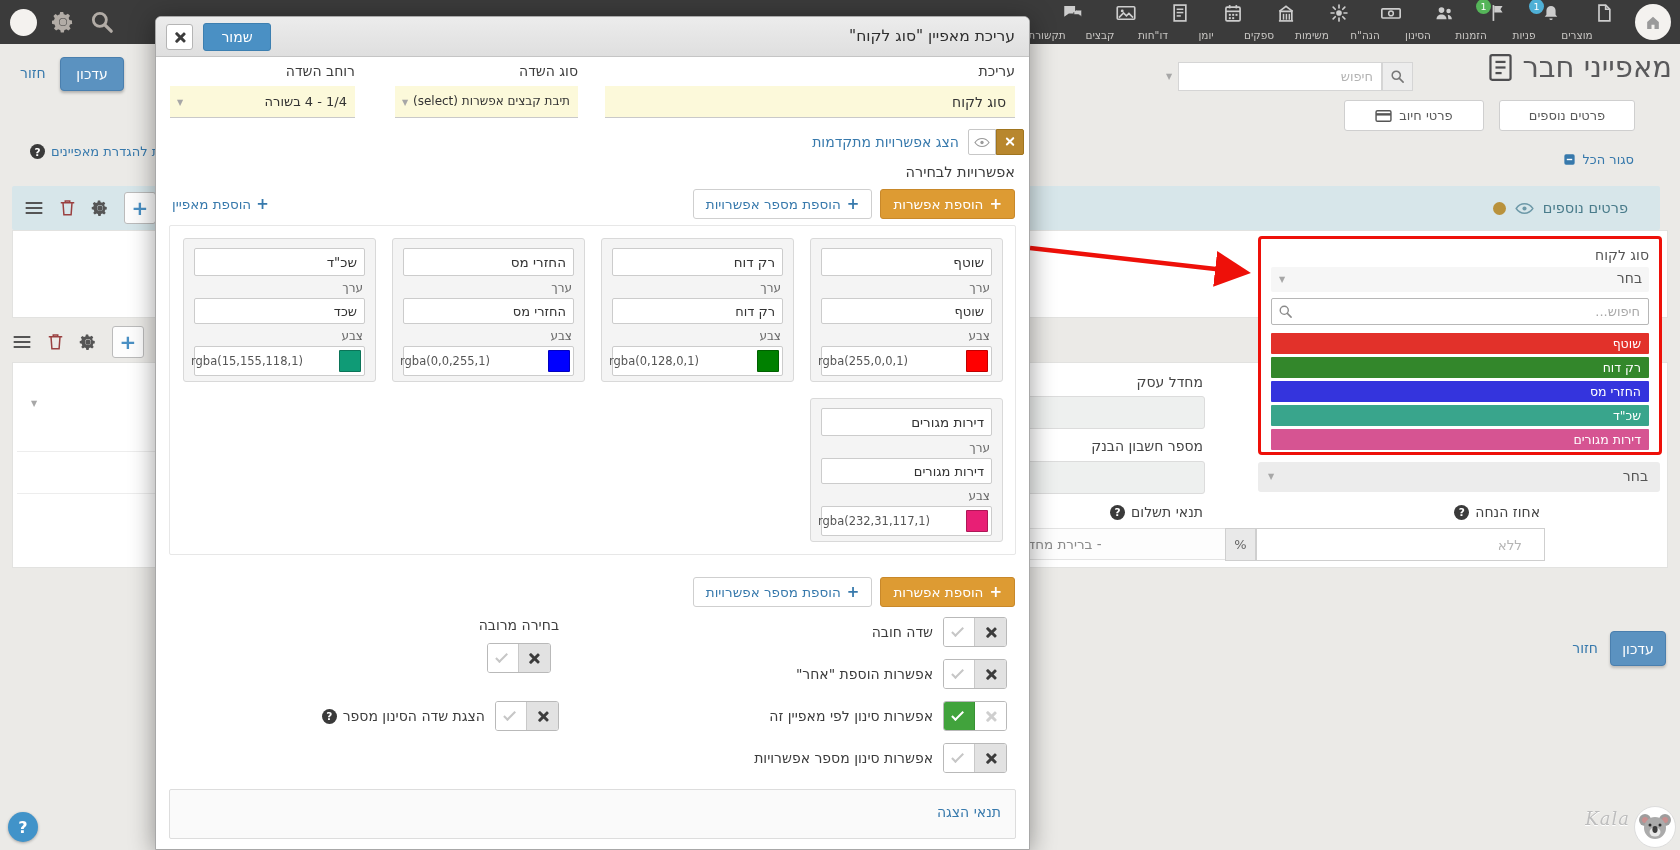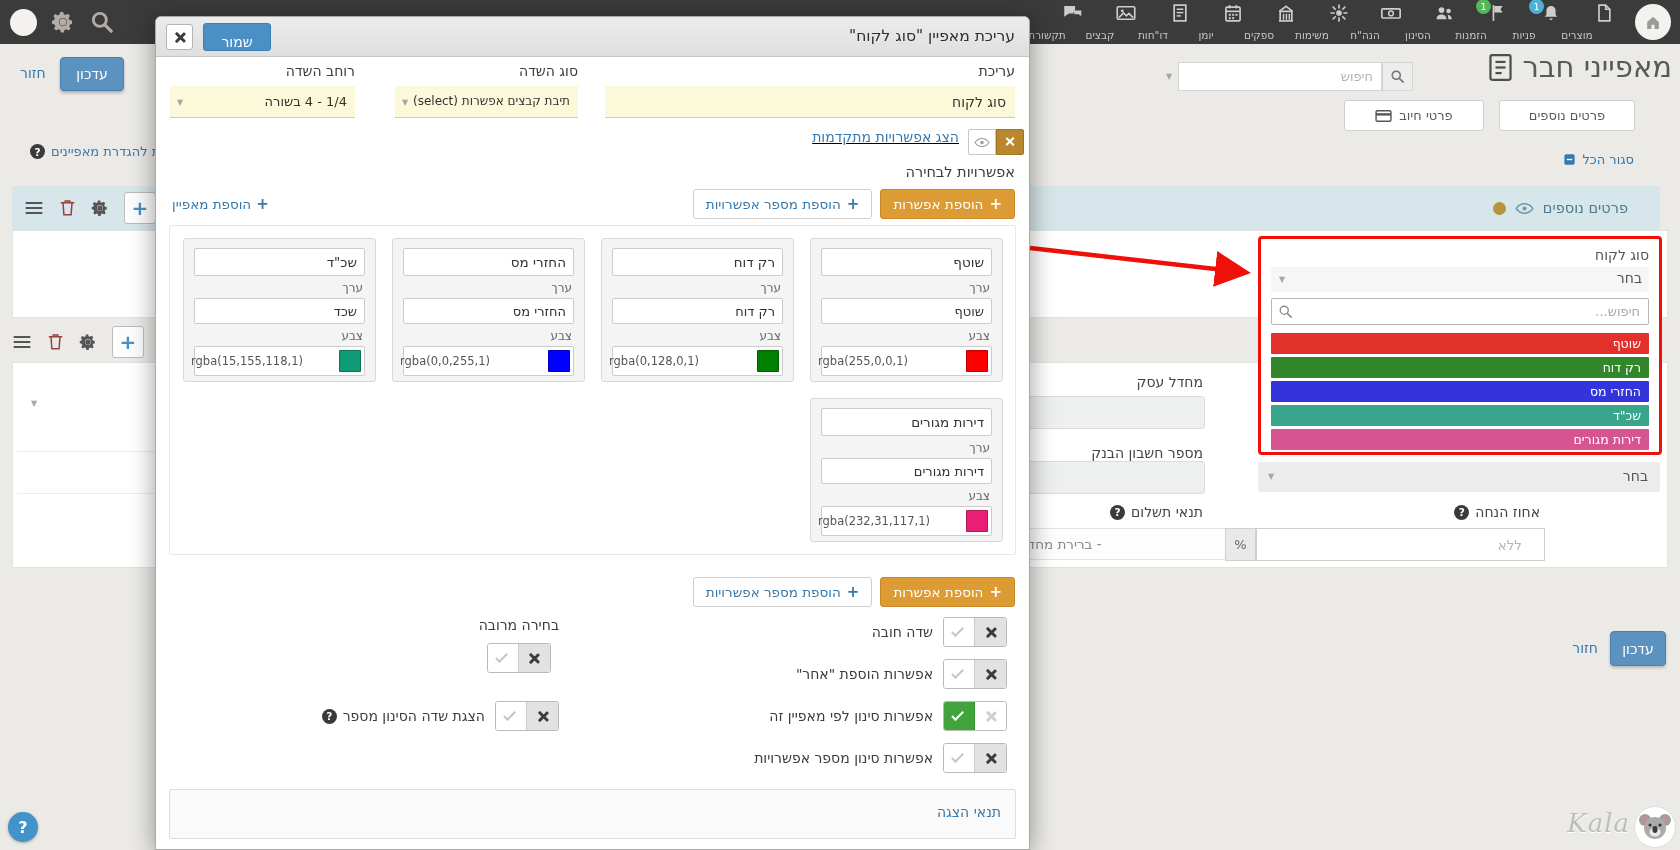--- a/index.html
+++ b/index.html
@@ -76,42 +76,42 @@
   .rp-opt{height:21px;border-radius:1px;color:#fff;font-size:12.5px;line-height:21px;text-align:right;padding-right:8px;cursor:pointer;}
 
   
   #arrow-svg{position:absolute;left:1020px;top:232px;z-index:60;pointer-events:none;}
 
   
   #btn-update-bottom{position:absolute;top:631px;right:14px;width:56px;height:35px;background:#5b92c0;border:1px solid #4a7fae;border-radius:4px;color:#fff;font-size:14px;display:flex;align-items:center;justify-content:center;box-shadow:0 2px 3px rgba(0,0,0,.2);z-index:5;cursor:pointer;}
   #back-bottom{position:absolute;top:640px;right:82px;color:#3779ac;font-size:14px;z-index:5;cursor:pointer;}
 
   
-  #kala-logo{position:absolute;top:808px;right:50px;font-family:"DejaVu Serif","Liberation Serif",serif;font-style:italic;font-size:26px;color:#bdbdbd;z-index:5;letter-spacing:1px;text-shadow:0 1px 0 #fff;}
+  #kala-logo{position:absolute;top:808px;right:50px;font-family:"DejaVu Serif","Liberation Serif",serif;font-style:italic;font-size:18px;color:#bdbdbd;z-index:5;letter-spacing:1px;text-shadow:0 1px 0 #fff;}
   #koala{position:absolute;top:806px;right:4px;width:42px;height:42px;border-radius:50%;background:#fff;border:1px solid #ddd;z-index:5;display:flex;align-items:center;justify-content:center;}
   #help-btn{position:absolute;top:812px;left:8px;width:30px;height:30px;border-radius:50%;background:#4193c9;color:#fff;font-size:16px;font-weight:bold;display:flex;align-items:center;justify-content:center;z-index:5;cursor:pointer;box-shadow:0 1px 3px rgba(0,0,0,.3);}
 
   
   #modal{position:absolute;top:16px;left:155px;width:875px;height:834px;background:#fff;border:1px solid #a8a8a8;border-radius:6px 6px 0 0;box-shadow:0 4px 26px rgba(0,0,0,.4);z-index:100;}
   #modal-header{position:absolute;top:0;left:0;right:0;height:40px;background:linear-gradient(#ececec,#dfdfdf);border-bottom:1px solid #c5c5c5;border-radius:5px 5px 0 0;}
   #modal-title{position:absolute;right:14px;top:10px;font-size:15.5px;color:#2e2e2e;}
-  #btn-save{position:absolute;left:47px;top:6px;width:68px;height:28px;background:#4a90c4;border:1px solid #3d7fb0;border-radius:3px;color:#fff;font-size:14px;display:flex;align-items:flex-end;justify-content:center;cursor:pointer;}
+  #btn-save{position:absolute;left:47px;top:6px;width:68px;height:28px;background:#4a90c4;border:1px solid #3d7fb0;border-radius:3px;color:#fff;font-size:14px;display:flex;align-items:center;justify-content:center;cursor:pointer;}
   #btn-close{position:absolute;left:10px;top:7px;width:27px;height:26px;background:#fff;border:1px solid #b5b5b5;border-radius:3px;display:flex;align-items:center;justify-content:center;cursor:pointer;}
 
   .fgroup{position:absolute;top:46px;}
   .fgroup .flabel{text-align:right;font-size:14px;color:#3c3c3c;margin-bottom:7px;}
   .yfield{position:relative;height:32px;background:#fcf9da;border-bottom:1px solid #c9c9c9;}
   .yfield input{width:100%;height:100%;border:none;outline:none;background:transparent;font-size:14px;color:#333;text-align:right;padding:0 9px;}
   .yfield .seltext{position:absolute;right:8px;top:8px;font-size:12px;color:#333;white-space:nowrap;}
   .yfield .mini-caret{position:absolute;left:7px;top:12px;}
   #g-title{right:14px;width:410px;}
   #g-type{right:451px;width:183px;}
   #g-width{right:674px;width:185px;}
 
-  #adv-row{position:absolute;top:112px;right:5px;display:flex;direction:ltr;z-index:2;text-decoration:underline;}
+  #adv-row{position:absolute;top:112px;right:5px;display:flex;direction:ltr;align-items:center;z-index:2;}
   #adv-link{color:#3779ac;font-size:14px;margin-right:9px;cursor:pointer;}
   .adv-box{width:28px;height:26px;display:flex;align-items:center;justify-content:center;}
   #adv-eye{background:#fff;border:1px solid #c7c7c7;border-radius:2px 0 0 2px;cursor:pointer;}
   #adv-x{background:#b8872e;border:1px solid #a0751f;border-radius:0 2px 2px 0;cursor:pointer;}
 
   #options-title{position:absolute;top:147px;right:14px;font-size:14.5px;color:#3c3c3c;}
   .btnrow{position:absolute;right:14px;display:flex;direction:rtl;gap:8px;}
   #btnrow1{top:172px;} #btnrow2{top:560px;}
   .btn-orange{height:30px;background:#dd9b33;border:1px solid #c8882a;border-radius:3px;color:#fff;font-size:13.5px;display:flex;align-items:center;gap:6px;padding:0 12px;cursor:pointer;}
   .btn-addmulti{height:30px;background:#fff;border:1px solid #cfcfcf;border-radius:3px;color:#3779ac;font-size:13.5px;display:flex;align-items:center;gap:6px;padding:0 12px;cursor:pointer;}
@@ -436,21 +436,21 @@
     <span>
         <svg width="18" height="18" viewBox="0 0 24 24">
           <path fill="#555" d="M12 8.5A3.5 3.5 0 1 0 12 15.5 3.5 3.5 0 0 0 12 8.5zm9 5v-3l-2.6-.6a6.7 6.7 0 0 0-.8-1.9l1.4-2.2-2.1-2.1-2.2 1.4a6.7 6.7 0 0 0-1.9-.8L12.2 2h-3l-.6 2.6a6.7 6.7 0 0 0-1.9.8L4.5 4 2.4 6.1l1.4 2.2a6.7 6.7 0 0 0-.8 1.9L1 10.8v3l2.6.6c.2.7.4 1.3.8 1.9l-1.4 2.2 2.1 2.1 2.2-1.4c.6.4 1.2.6 1.9.8l.6 2.6h3l.6-2.6c.7-.2 1.3-.4 1.9-.8l2.2 1.4 2.1-2.1-1.4-2.2c.4-.6.6-1.2.8-1.9l2.6-.6zM12 16a4 4 0 1 1 0-8 4 4 0 0 1 0 8z"></path>
         </svg>
       </span>
     <span class="plus-box">+</span>
   </div>
 
   <div class="fld-label" style="top:374px;right:477px;">מחדל עסק</div>
   <div class="gray-input" style="top:396px;right:475px;width:205px;height:33px;"></div>
-  <div class="fld-label" style="top:438px;right:477px;margin-top:7px;">מספר חשבון הבנק</div>
+  <div class="fld-label" style="top:438px;right:477px;">מספר חשבון הבנק</div>
   <div class="gray-input" style="top:461px;right:475px;width:205px;height:33px;"></div>
   <div class="fld-label fld-label-flex" style="top:504px;right:477px;">
     <span class="qmark">?</span>
     <span>תנאי תשלום</span>
   </div>
   <div class="plain-select" style="top:528px;right:425px;width:255px;height:32px;justify-content:flex-end;">
     <span>- ברירת מחדל -</span>
   </div>
 
   <div class="fld-label fld-label-flex" style="top:504px;right:140px;">

